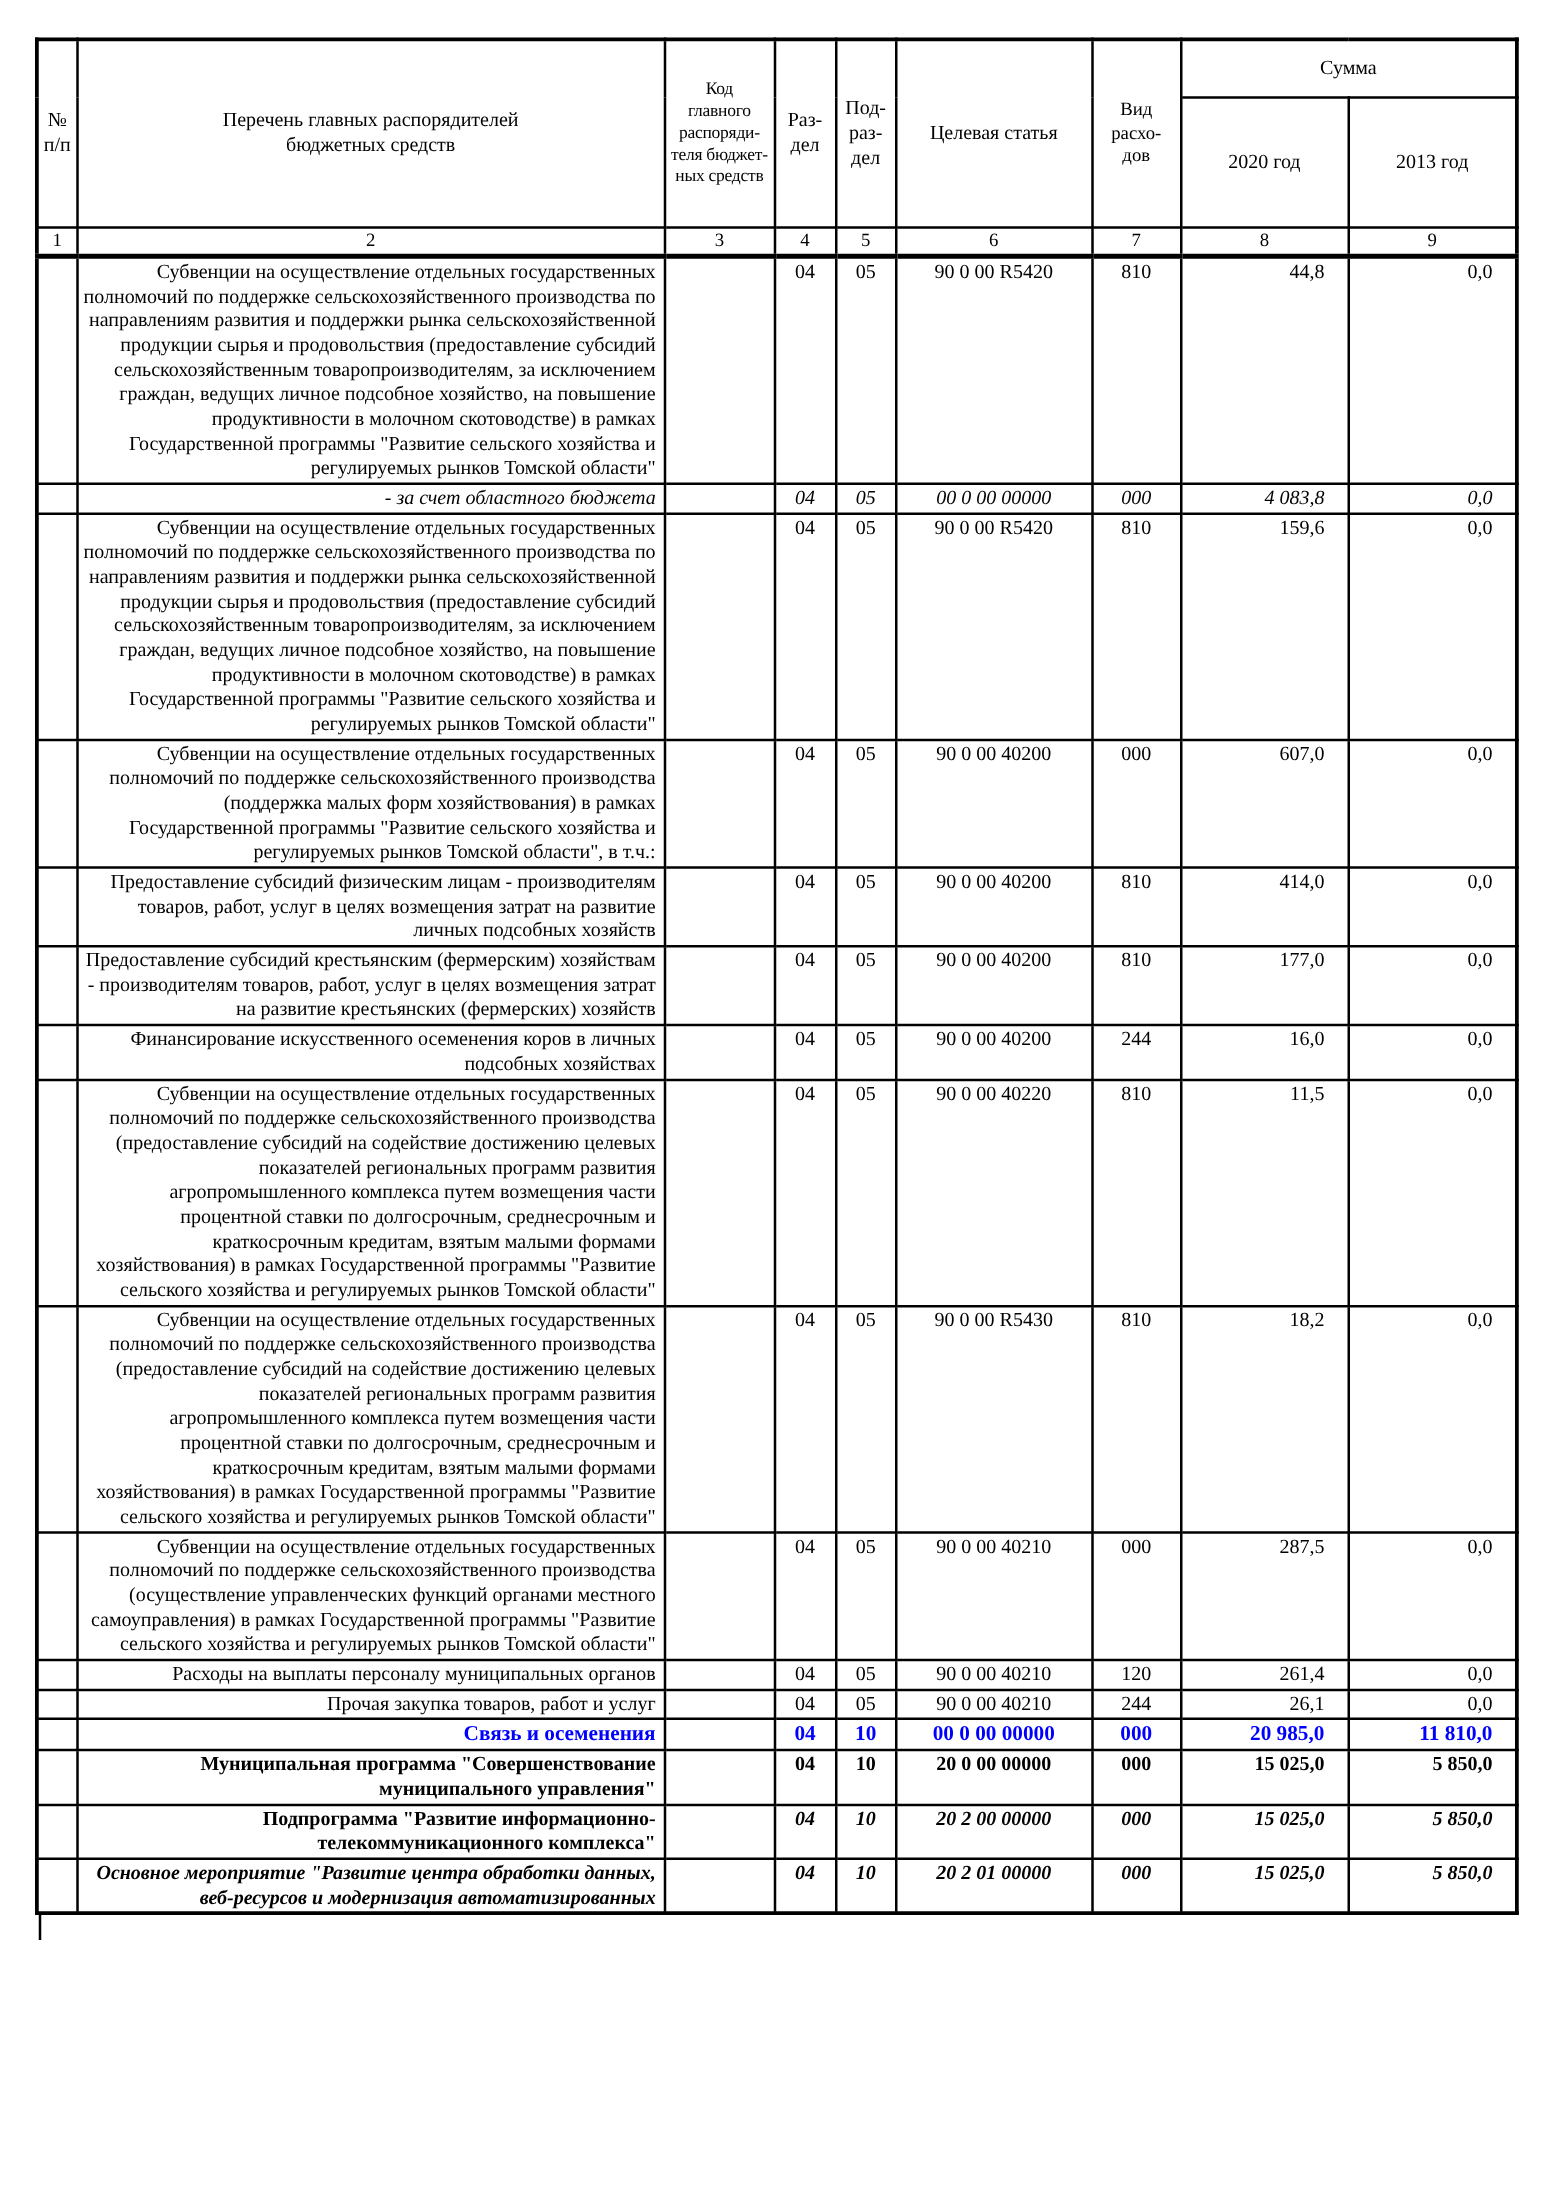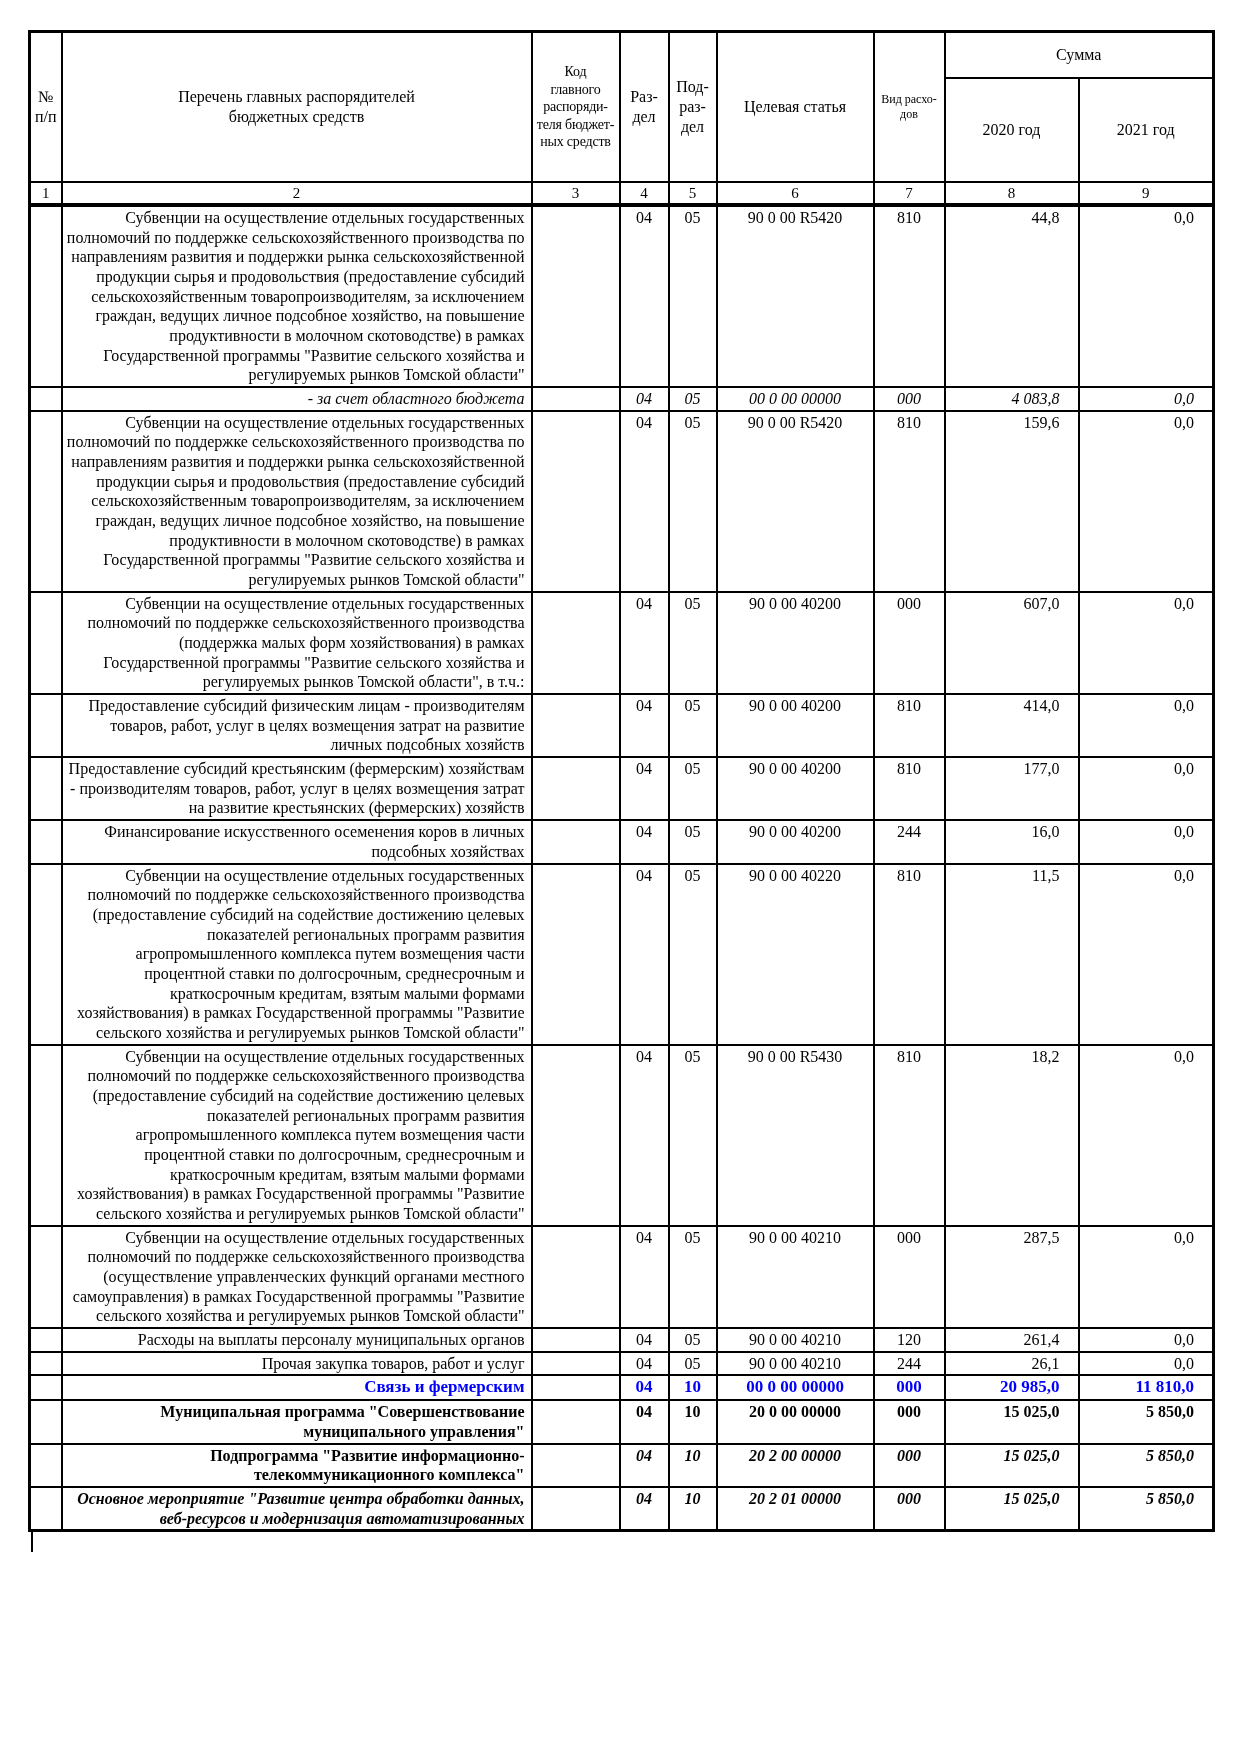--- a/index.html
+++ b/index.html
@@ -35,21 +35,21 @@
     text-align: center;
     vertical-align: middle;
     white-space: pre-line;
     font-size: 16px;
     line-height: 1.25;
     padding: 1px 2px;
   }
   th.h-sum { height: 42px; }
   tr.head-years th { height: 100px; }
   th.h-code { font-size: 14px; padding: 1px 0; letter-spacing: -0.2px; margin-left: 43px; }
-  th.h-vid  { font-size: 12px;  padding: 1px 0; }
+  th.h-vid  { font-size: 15px;  padding: 1px 0; }
   tr.head-nums th {
     height: 20px;
     font-size: 15px;
     padding: 0 2px;
     border-bottom: 4px solid #000;
     line-height: 1.1;
   }
   td {
     font-size: 16px;
     line-height: 1.23;
@@ -115,21 +115,21 @@
         <th rowspan="2">Под-
 раз-
 дел</th>
         <th rowspan="2">Целевая статья</th>
         <th rowspan="2" class="h-vid">Вид расхо-
 дов</th>
         <th colspan="2" class="h-sum">Сумма</th>
       </tr>
       <tr class="head-years">
         <th>2020 год</th>
-        <th>2021 год</th>
+        <th>2013 год</th>
       </tr>
       <tr class="head-nums">
         <th>1</th>
         <th>2</th>
         <th>3</th>
         <th>4</th>
         <th>5</th>
         <th>6</th>
         <th>7</th>
         <th>8</th>
@@ -264,21 +264,21 @@
     <td class="c-code"></td>
     <td class="c-center c-razdel">04</td>
     <td class="c-center c-podrazdel">05</td>
     <td class="c-center c-target">90 0 00 40210</td>
     <td class="c-center c-vid">244</td>
     <td class="c-num c-2020">26,1</td>
     <td class="c-num c-2021">0,0</td>
   </tr>
         <tr class="row-section">
     <td class="c-npp"></td>
-    <td class="c-name">Связь и фермерским</td>
+    <td class="c-name">Связь и осеменения</td>
     <td class="c-code"></td>
     <td class="c-center c-razdel">04</td>
     <td class="c-center c-podrazdel">10</td>
     <td class="c-center c-target">00 0 00 00000</td>
     <td class="c-center c-vid">000</td>
     <td class="c-num c-2020">20 985,0</td>
     <td class="c-num c-2021">11 810,0</td>
   </tr>
         <tr class="row-program">
     <td class="c-npp"></td>

